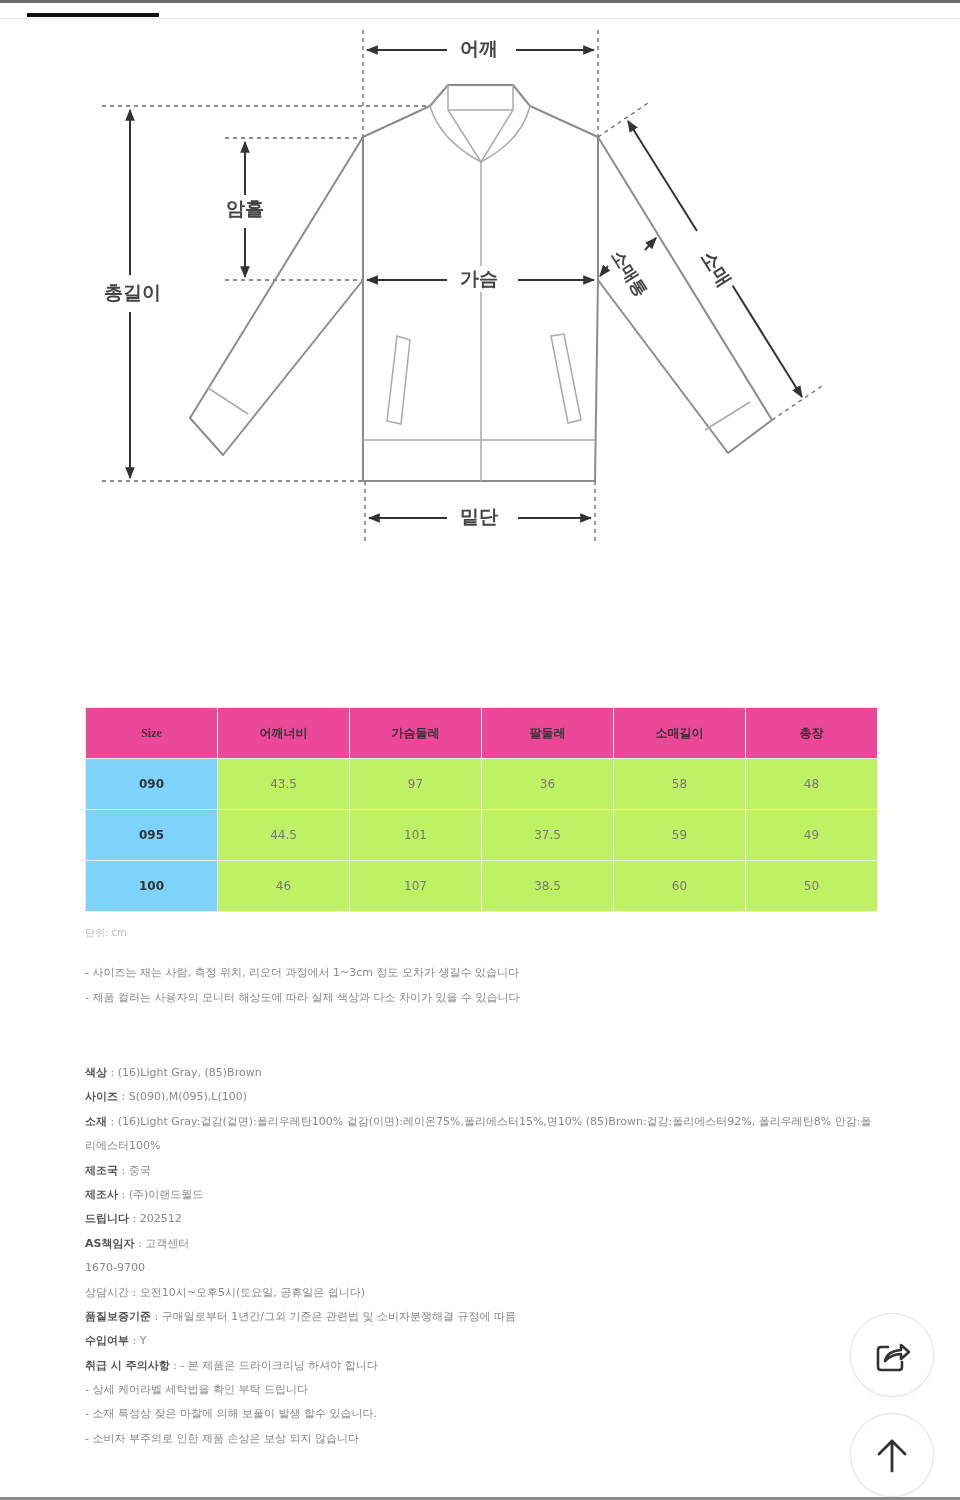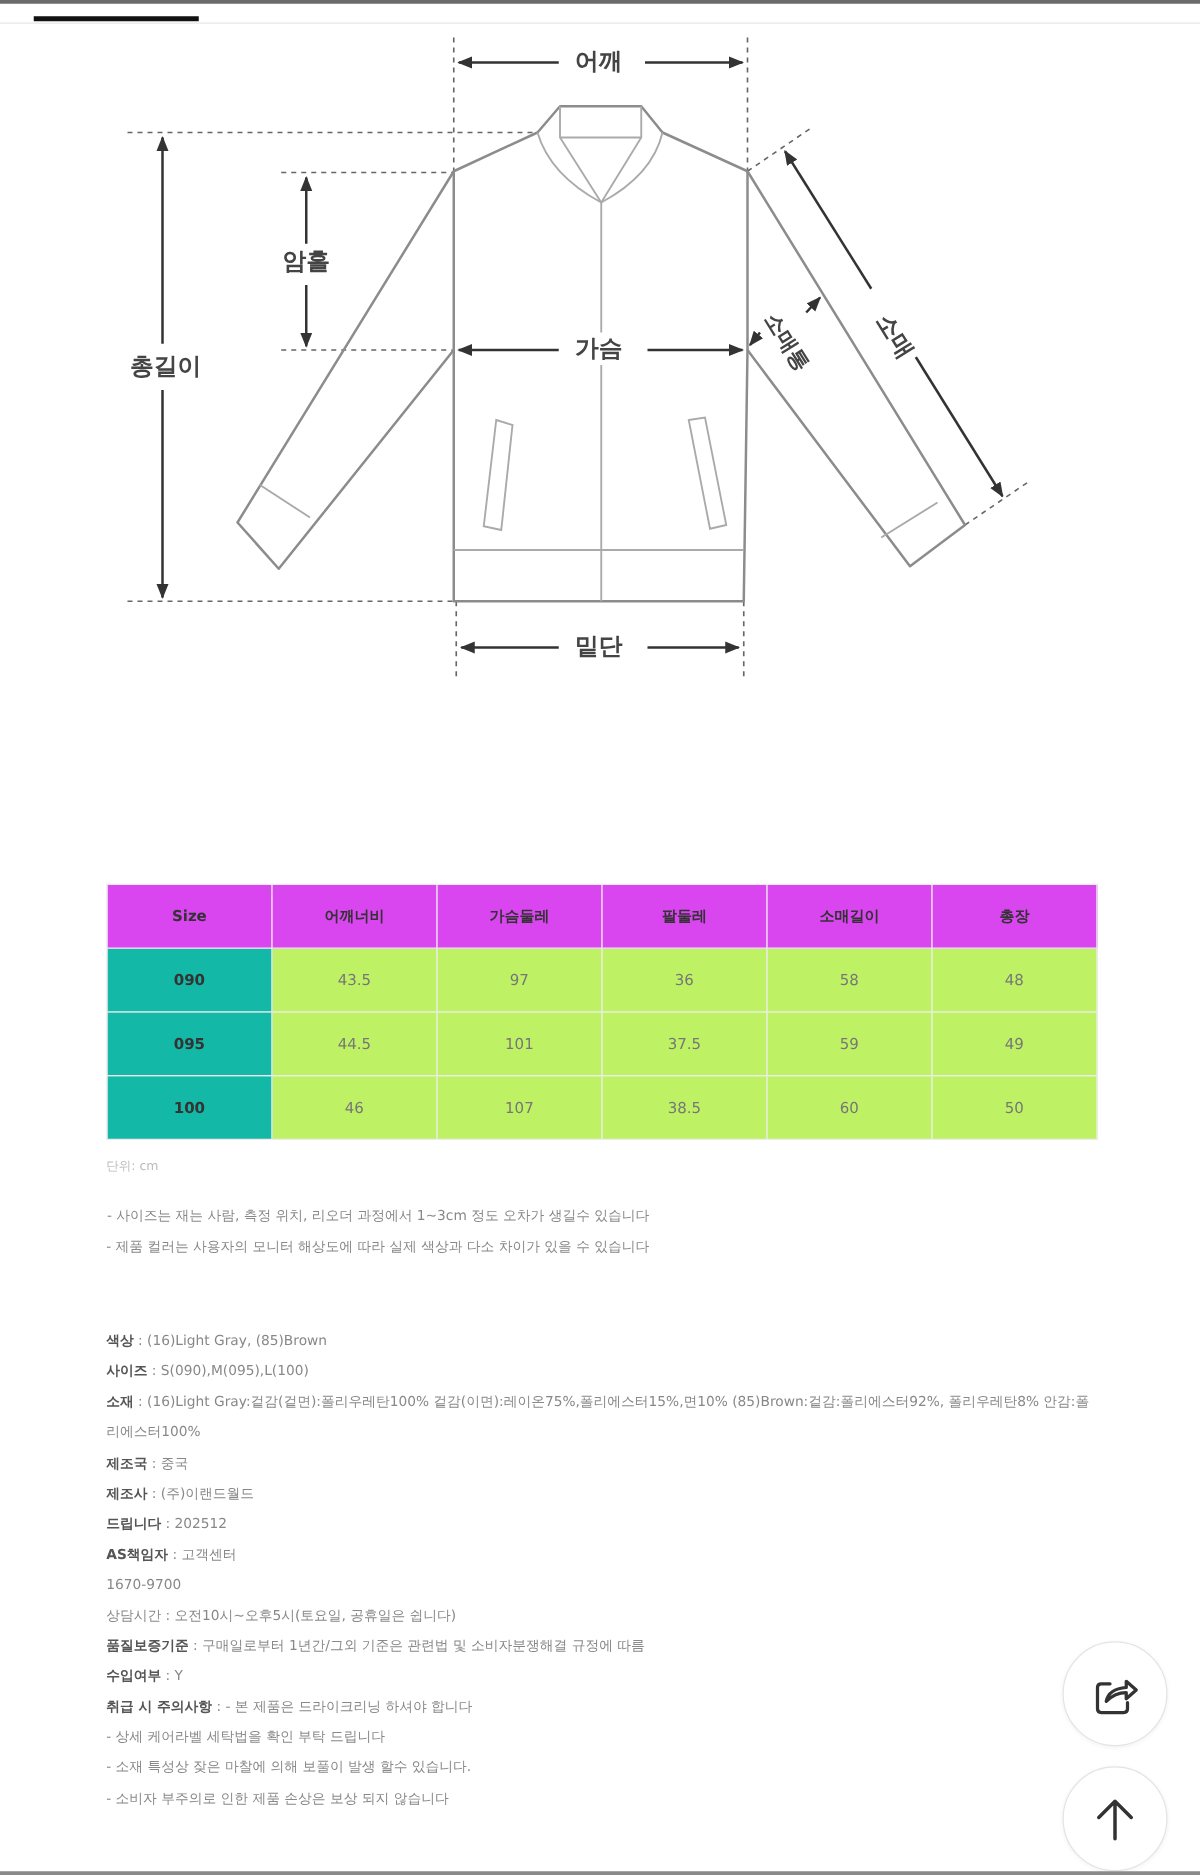--- a/index.html
+++ b/index.html
@@ -21,26 +21,26 @@
   }
 
   table.size-table {
     position: absolute; left: 85px; top: 707px; width: 793px;
     border-collapse: collapse; table-layout: fixed;
   }
   table.size-table th, table.size-table td {
     height: 50px; border: 1px solid #ececec; text-align: center;
     font-size: 12px; padding: 0;
   }
-  table.size-table th { background: #d946ef; color: #333; font-weight: bold; }
+  table.size-table th { background: #ec4899; color: #333; font-weight: bold; font-family: Liberation Serif, serif; }
   table.size-table td { color: #777; background: #bef264; }
-  table.size-table td.rowhead { background: #14b8a6; color: #333; font-weight: bold; }
+  table.size-table td.rowhead { background: #7dd3fc; color: #333; font-weight: bold; }
 
   .unit { position: absolute; left: 85px; top: 926px; font-size: 10px; color: #bbb; }
-  .notes { position: absolute; left: 85px; top: 964px; text-align: right; }
+  .notes { position: absolute; left: 85px; top: 964px; }
   .note { font-size: 11px; color: #888; height: 25px; line-height: 18px; white-space: nowrap; }
 
   .info { position: absolute; left: 85px; top: 1064px; width: 795px; }
   .info-row { font-size: 11px; color: #888; height: 24.4px; line-height: 18px; white-space: nowrap; overflow: hidden; }
   .info-row b { color: #555; font-weight: bold; }
 
   .fab {
     position: absolute; width: 82px; height: 82px; border-radius: 50%;
     background: #fff; border: 1px solid #e4e4e4; box-shadow: 0 1px 4px rgba(0,0,0,0.06);
     display: flex; align-items: center; justify-content: center;

